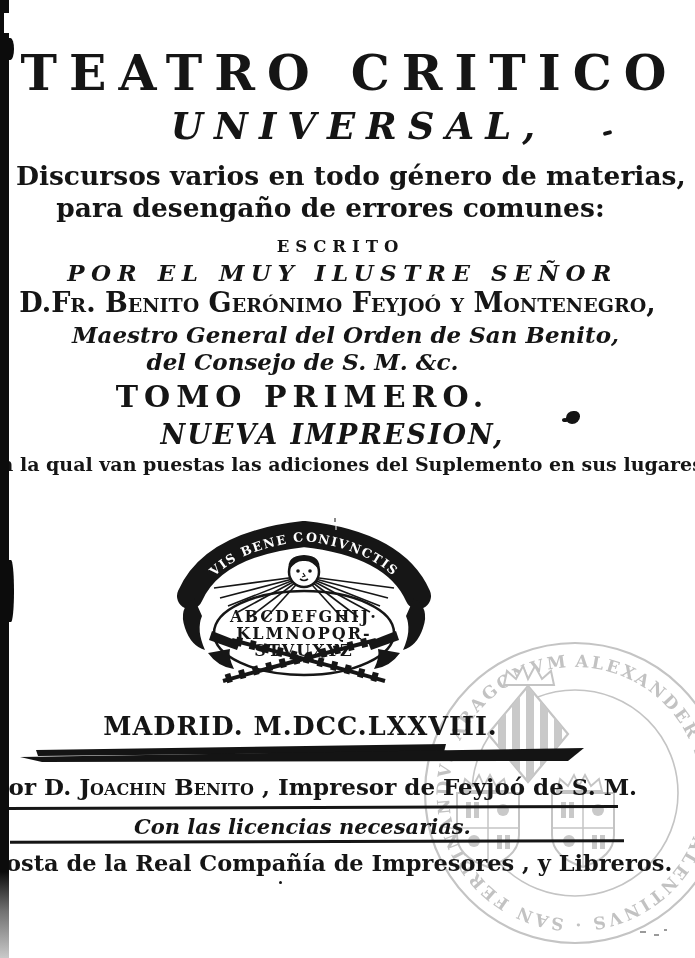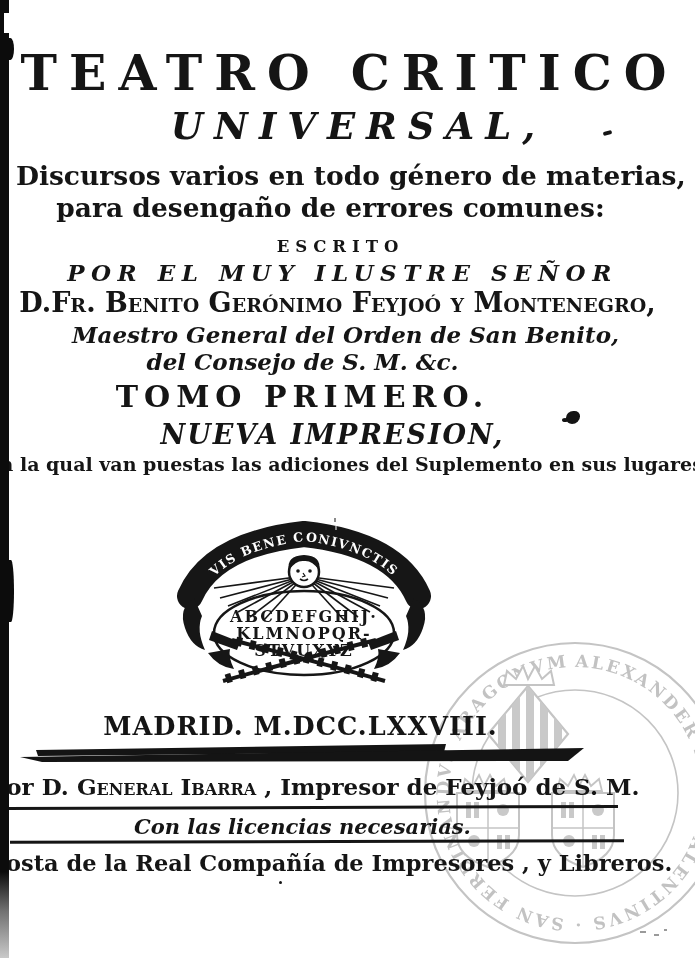--- a/index.html
+++ b/index.html
@@ -192,20 +192,20 @@
       </g>
     </svg>
 
     <div class="l b madrid">MADRID.  M.DCC.LXXVIII.</div>
 
     <svg class="swell" width="600" height="22" viewBox="0 0 600 22">
       <polygon points="20,6 430,0 428,8 22,12" fill="#141414"></polygon>
       <polygon points="4,13 568,4 552,17 26,18" fill="#141414"></polygon>
     </svg>
 
-    <div class="l b pord"><span>Por D. </span><span class="sc">General Ibarra</span><span> , Impresor de Feyjoó de S. M.</span></div>
+    <div class="l b pord"><span>Por D. </span><span class="sc">Joachin Benito</span><span> , Impresor de Feyjoó de S. M.</span></div>
 
     <div class="rule rule1"></div>
     <div class="l b i licencias">Con las licencias necesarias.</div>
     <div class="rule rule2"></div>
     <div class="l b acosta">A costa de la Real Compañía de Impresores , y Libreros.</div>
   </div>
 </div>
 
 </body></html>

